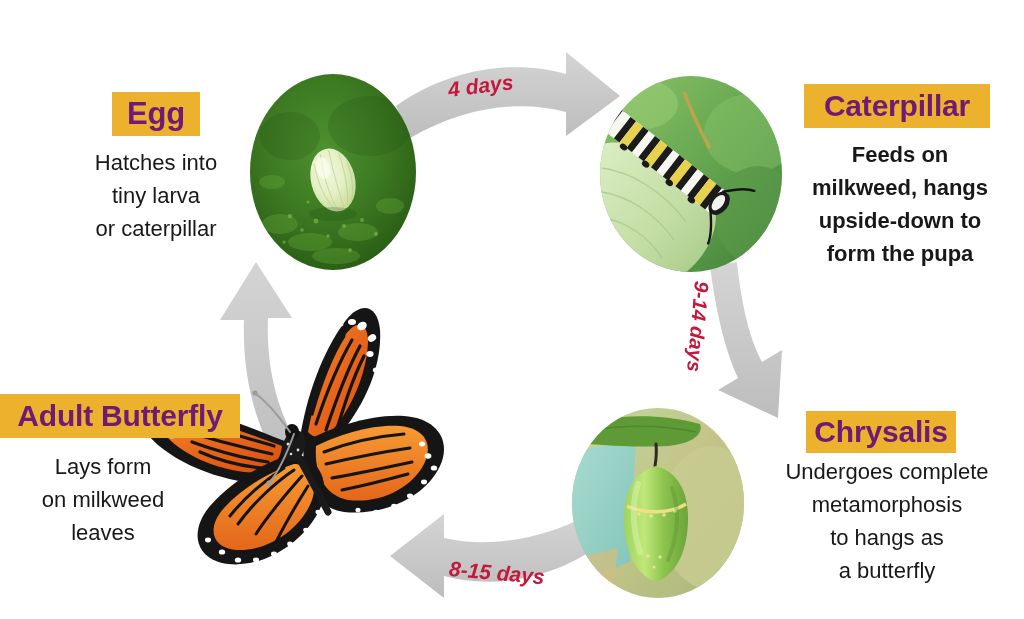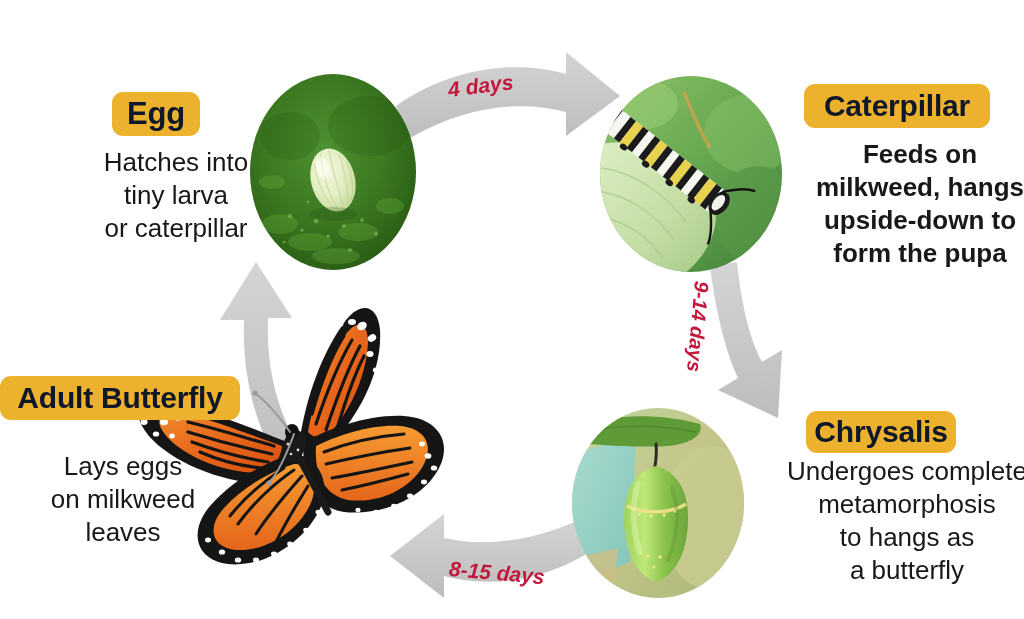--- a/index.html
+++ b/index.html
@@ -16,47 +16,45 @@
     width: 1024px;
     height: 619px;
     background: #ffffff;
     overflow: hidden;
   }
 
   
   .chip {
     position: absolute;
     background: #edb22d;
-    color: #0f172a;
+    color: #701a75;
     font-weight: bold;
     font-family: "Liberation Sans", sans-serif;
     display: flex;
     align-items: center;
     justify-content: center;
     letter-spacing: -0.2px;
     white-space: nowrap;
     box-sizing: border-box;
-    border-radius: 11px;
   }
   #chip-egg        { left: 112px; top: 92px;  width: 88px;  height: 44px; font-size: 31px; }
   #chip-caterpillar{ left: 804px; top: 84px;  width: 186px; height: 44px; font-size: 30px; }
   #chip-chrysalis  { left: 806px; top: 411px; width: 150px; height: 42px; font-size: 30px; }
-  #chip-adult      { left: 0px;   top: 376px; width: 240px; height: 44px; font-size: 30px; }
+  #chip-adult      { left: 0px;   top: 394px; width: 240px; height: 44px; font-size: 30px; }
 
   
   .desc {
     position: absolute;
     color: #181818;
     font-family: "Liberation Sans", sans-serif;
-    font-size: 26px;
+    font-size: 22px;
     line-height: 33px;
     text-align: center;
     white-space: pre-line;
     font-weight: 400;
-    margin-left: 20px;
   }
   #desc-egg         { left: 40px;  top: 146px; width: 232px; }
   #desc-caterpillar { left: 780px; top: 138px; width: 240px; font-weight: bold; }
   #desc-chrysalis   { left: 750px; top: 455px; width: 274px; }
   #desc-adult       { left: 8px;   top: 450px; width: 190px; }
 
   
   .photo {
     position: absolute;
     border-radius: 50%;
@@ -510,17 +508,17 @@
 tiny larva
 or caterpillar</div>
   <div class="desc" id="desc-caterpillar">Feeds on
 milkweed, hangs
 upside-down to
 form the pupa</div>
   <div class="desc" id="desc-chrysalis">Undergoes complete
 metamorphosis
 to hangs as
 a butterfly</div>
-  <div class="desc" id="desc-adult">Lays eggs
+  <div class="desc" id="desc-adult">Lays form
 on milkweed
 leaves</div>
 
 </div>
 
 </body></html>

